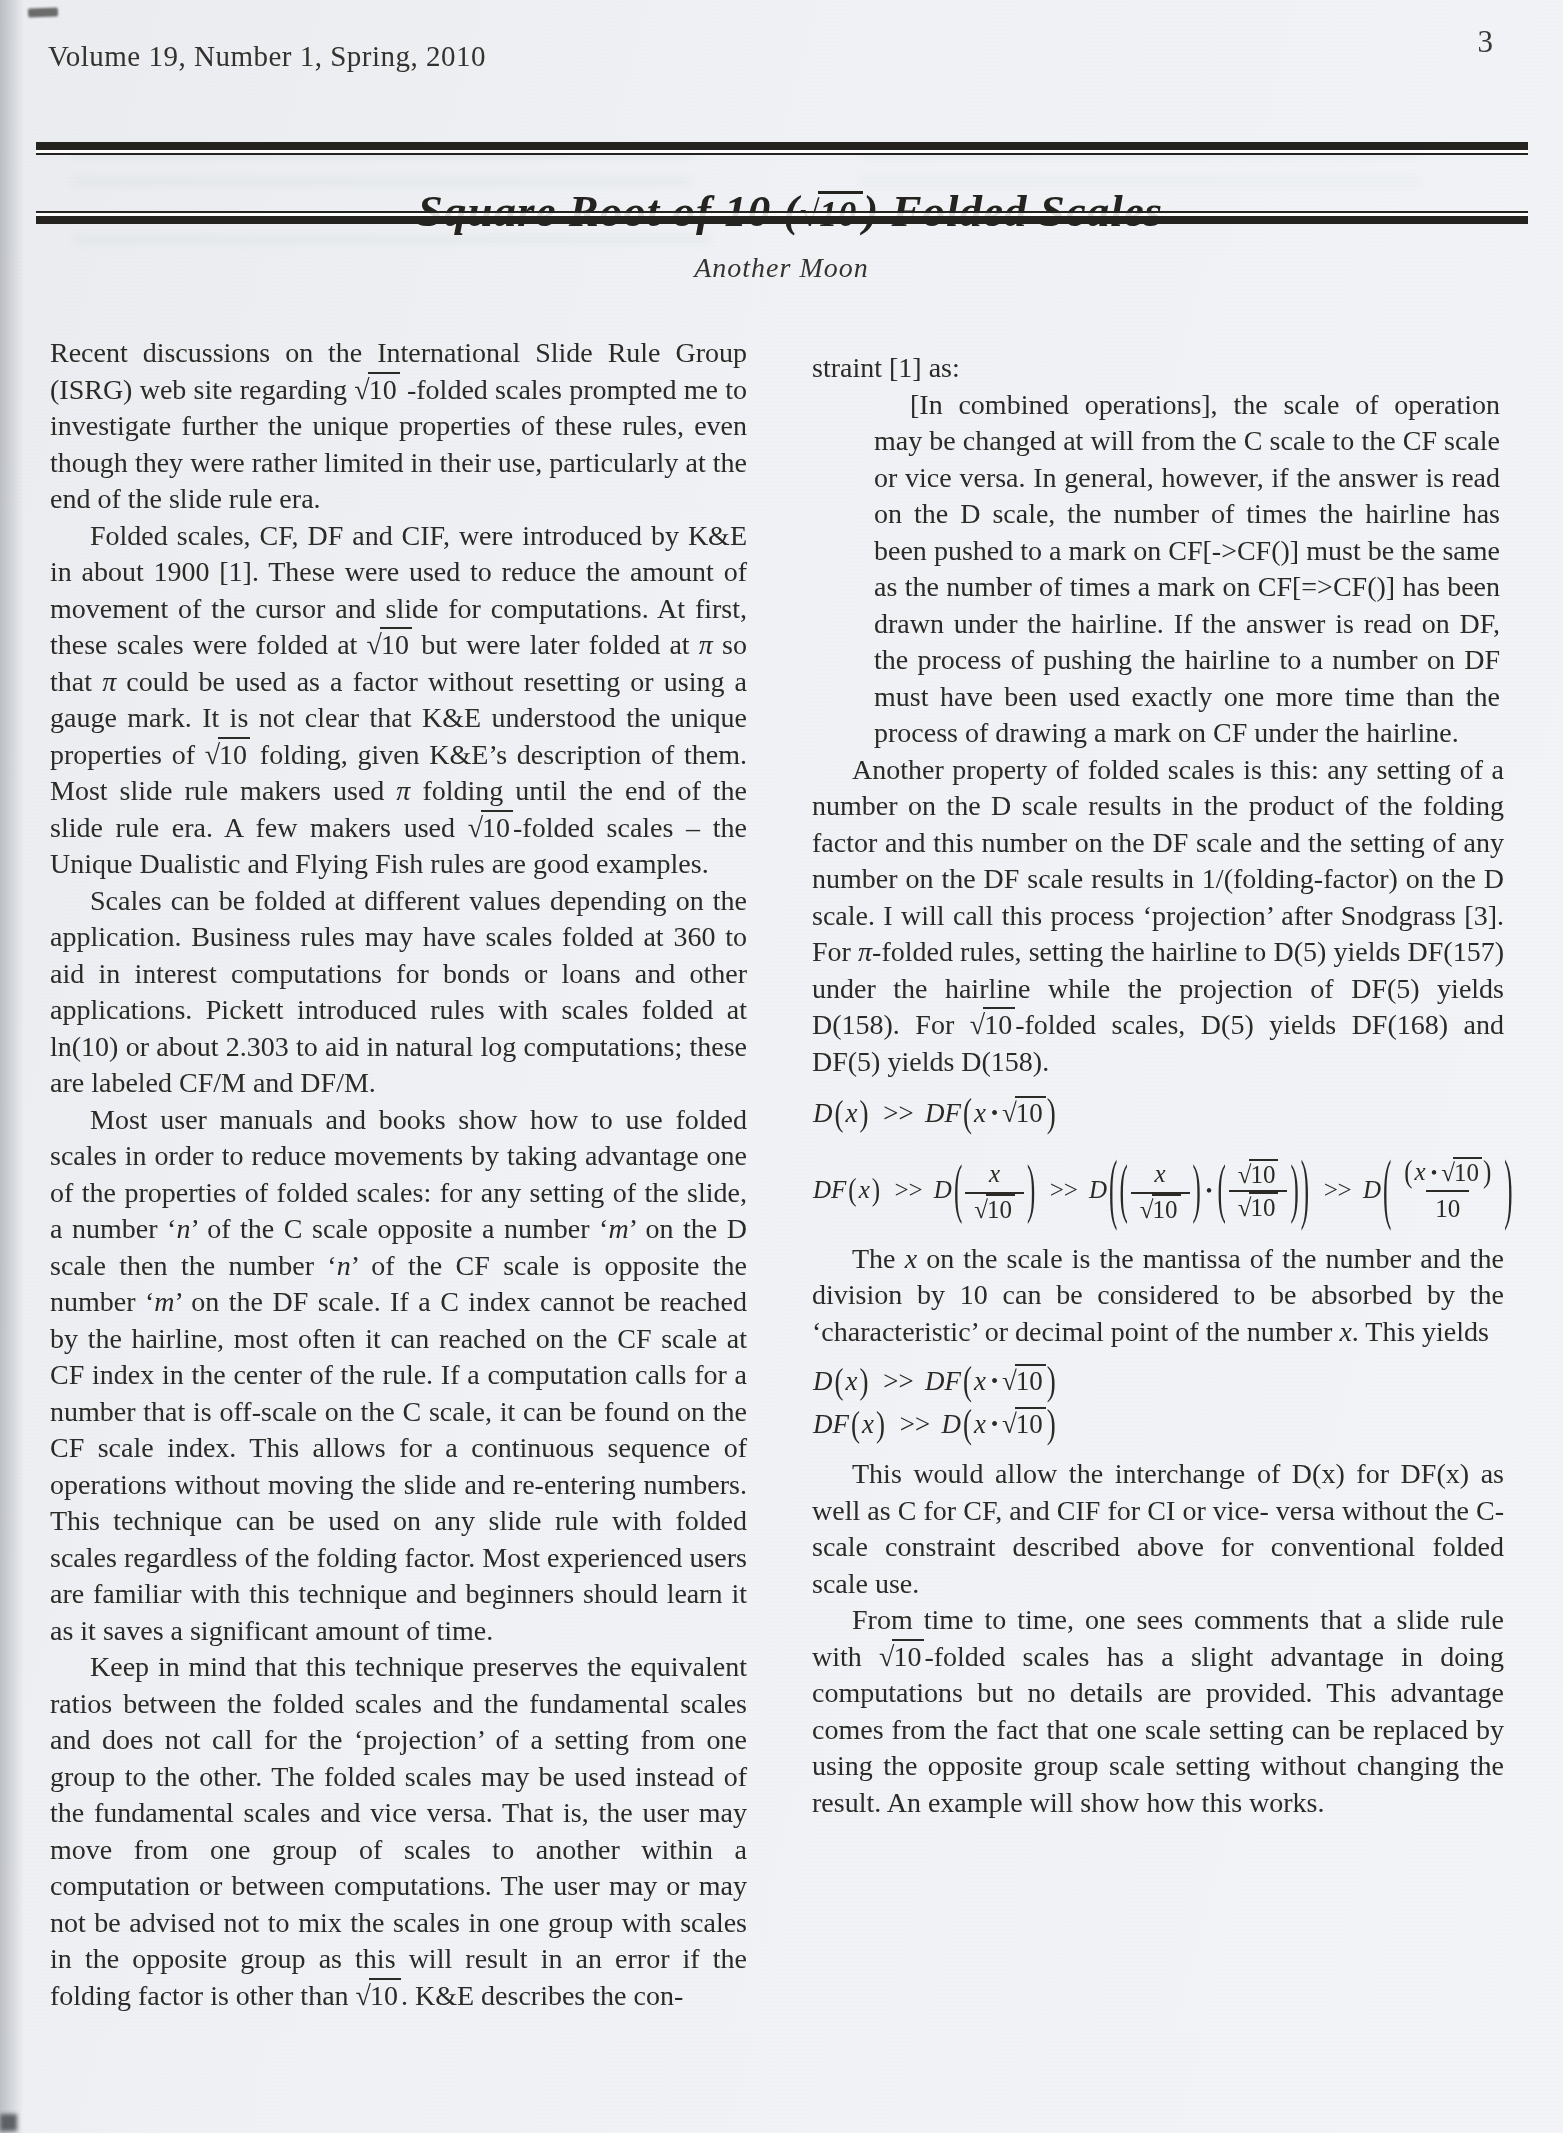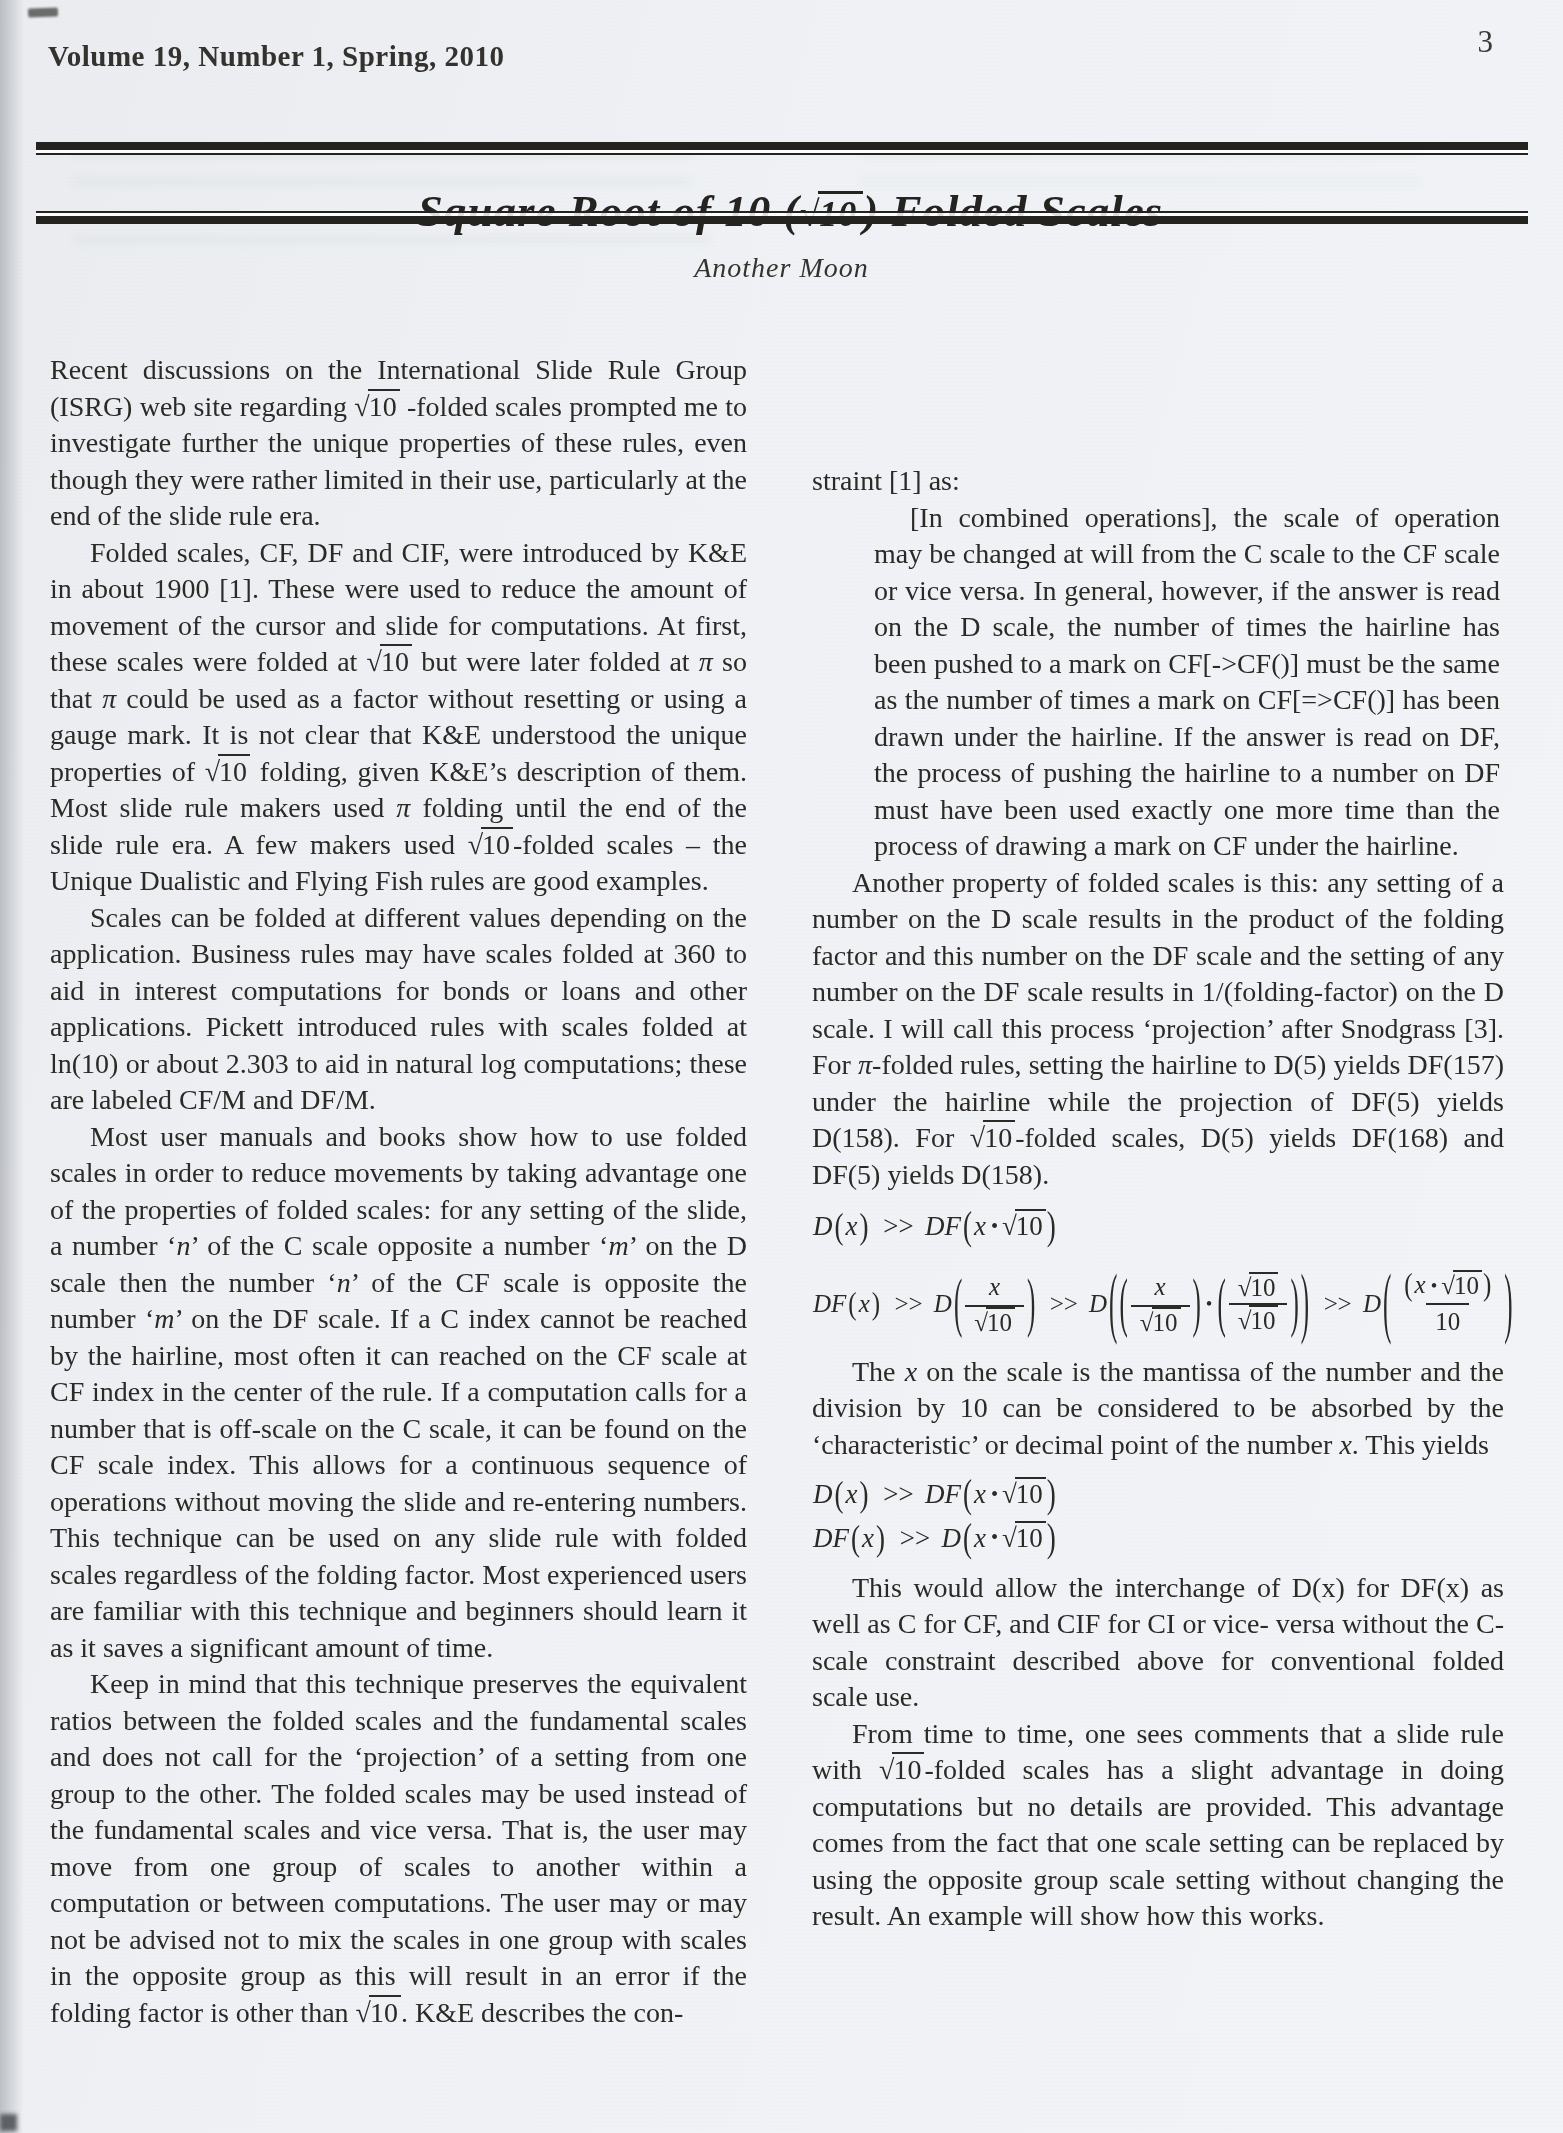--- a/index.html
+++ b/index.html
@@ -29,21 +29,21 @@
     background:#4a4d52;filter:blur(2px);opacity:.85;
   }
   .ghost{
     position:absolute;filter:blur(5px);opacity:.06;pointer-events:none;
     background:repeating-linear-gradient(180deg,#5f7a64 0 7px,transparent 7px 28px);
   }
   .ghost.g1{left:72px;top:150px;width:620px;height:56px;}
   .ghost.g2{left:72px;top:236px;width:640px;height:28px;}
   .ghost.g3{left:860px;top:150px;width:560px;height:56px;opacity:.04;}
 
-  .hdr-left{position:absolute;left:48px;top:40px;font-size:29px;letter-spacing:.5px;color:#33322e;font-weight:bold;}
+  .hdr-left{position:absolute;left:48px;top:40px;font-size:29px;letter-spacing:.5px;color:#33322e;}
   .hdr-page{position:absolute;right:70px;top:24px;font-size:31px;color:#3a3935;}
 
   .rule{position:absolute;left:36px;width:1492px;}
   .rule .bar{width:100%;}
   .rule-top{top:142px;}
   .rule-bottom{top:211px;}
   .bar.thick{height:8px;background:#24231f;}
   .bar.gap{height:3px;background:rgba(255,255,255,.85);}
   .bar.thin{height:2px;background:#24231f;}
 
@@ -51,23 +51,23 @@
     position:absolute;left:0;top:155px;width:100%;
     text-align:center;font-size:45px;font-weight:bold;font-style:italic;
     color:#24231f;letter-spacing:1px;padding-left:18px;box-sizing:border-box;
   }
   .author{
     position:absolute;left:0;top:252px;width:100%;
     text-align:center;font-style:italic;font-size:28px;color:#34332f;letter-spacing:1px;
   }
 
   .columns{
-    position:absolute;left:50px;top:352px;right:59px;
+    position:absolute;left:50px;top:335px;right:59px;
     display:flex;gap:65px;
-    font-size:28px;line-height:36.5px;text-align:justify;align-items:center;
+    font-size:28px;line-height:36.5px;text-align:justify;
   }
   .col-left{width:697px;flex:0 0 697px;}
   .col-right{width:692px;flex:0 0 692px;margin-top:15px;}
   .p{margin:0;text-indent:40px;}
   .p.flush{text-indent:0;}
   .p.quote{margin-left:62px;margin-right:4px;text-indent:36px;}
   .it{font-style:italic;}
 
   
   .sqrt{white-space:nowrap;line-height:1;}

